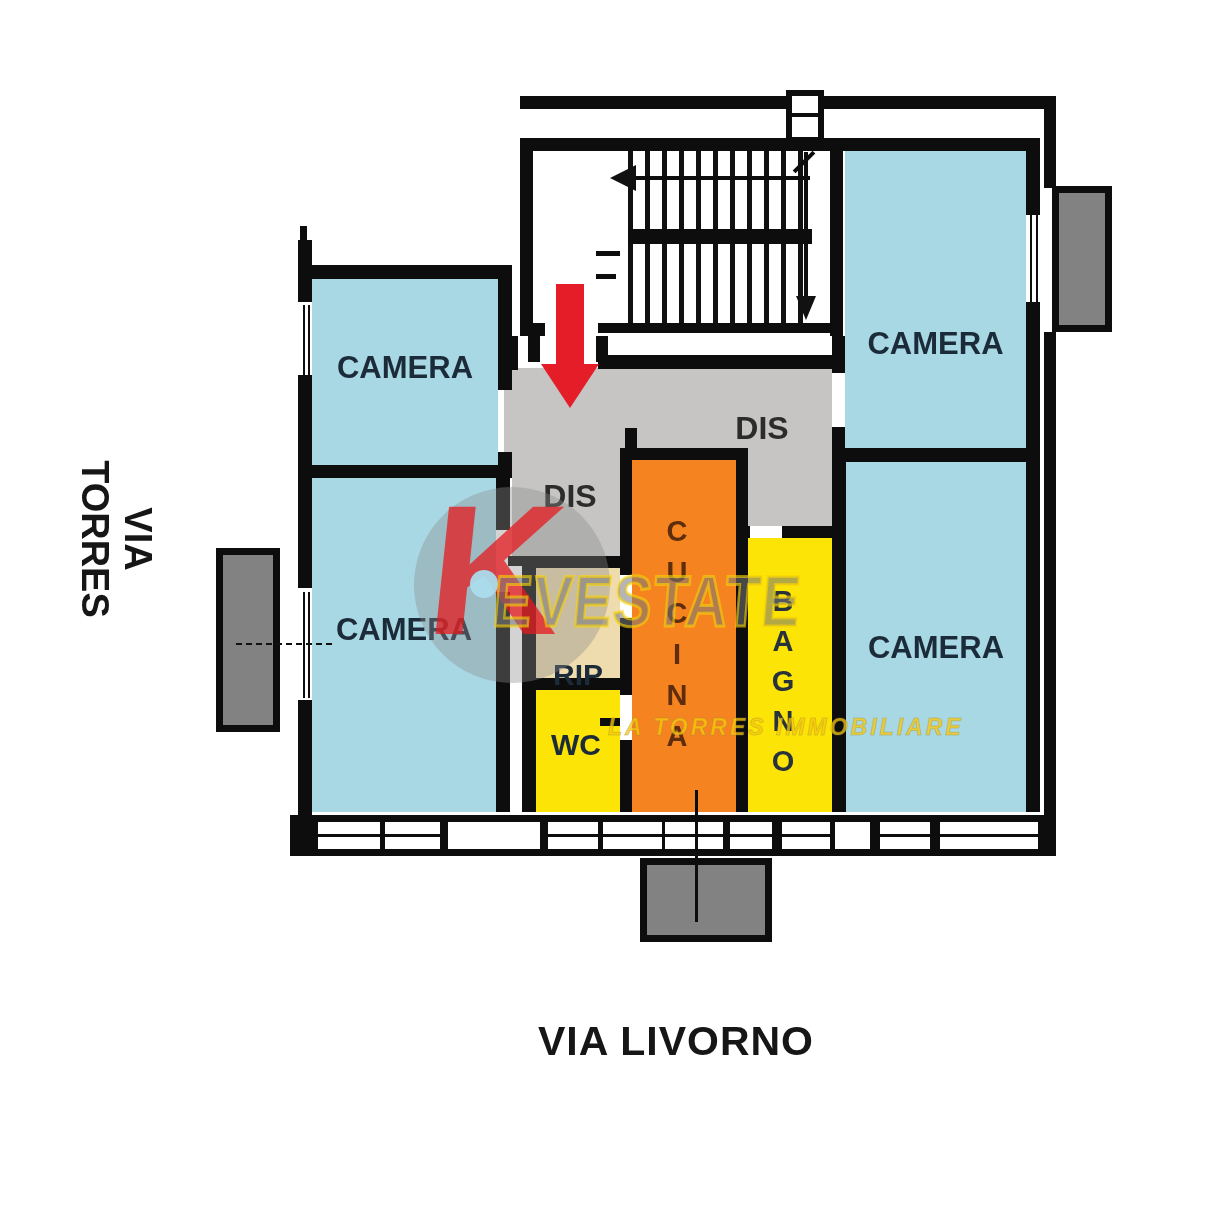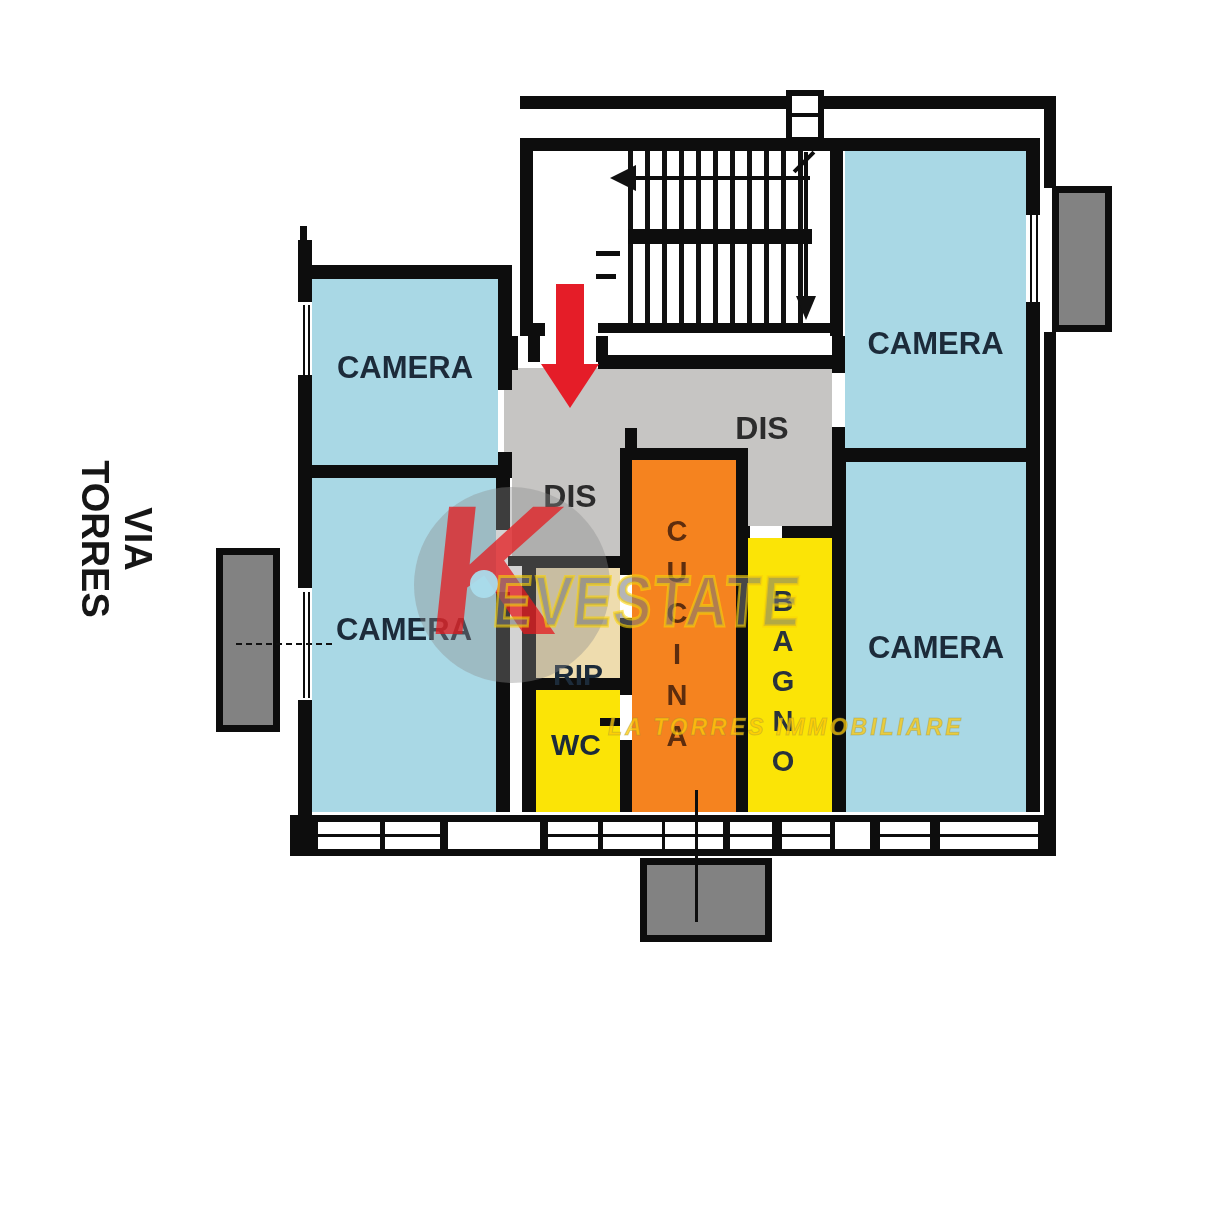--- a/index.html
+++ b/index.html
@@ -145,20 +145,21 @@
   <div class="lbl" style="left:845px;top:326px;width:181px;font-size:31px;">CAMERA</div>
   <div class="lbl" style="left:846px;top:630px;width:180px;font-size:31px;">CAMERA</div>
   <div class="lbl" style="left:530px;top:478px;width:80px;font-size:32px;color:#2c2c2c;">DIS</div>
   <div class="lbl" style="left:722px;top:410px;width:80px;font-size:32px;color:#2c2c2c;">DIS</div>
   <div class="lbl" style="left:536px;top:610px;width:84px;font-size:30px;margin-top:48px;">RIP</div>
   <div class="lbl" style="left:534px;top:728px;width:84px;font-size:30px;">WC</div>
   <div class="lbl vert" style="left:660px;top:515px;height:225px;font-size:29px;letter-spacing:9px;color:#5d2d0e;">CUCINA</div>
   <div class="lbl vert" style="left:766px;top:585px;height:195px;font-size:29px;letter-spacing:8px;color:#28323c;">BAGNO</div>
 
   <div class="street" style="left:28px;top:518px;width:220px;height:42px;text-align:center;font-size:38px;transform:rotate(90deg);">VIA TORRES</div>
+  <div class="street" style="left:538px;top:1018px;font-size:41px;letter-spacing:1px;">VIA LIVORNO</div>
 
   <div class="wm" style="left:414px;top:487px;width:196px;height:196px;border-radius:50%;background:rgba(140,140,140,0.38);"></div>
   <div class="wm" style="left:430px;top:478px;font-size:185px;line-height:1;font-weight:800;color:rgba(228,26,30,0.75);transform:skewX(-6deg);">K</div>
   <div class="wm" style="left:470px;top:570px;width:28px;height:28px;border-radius:50%;background:rgba(170,220,236,0.95);"></div>
   <div class="wm" style="left:497px;top:560px;font-size:72px;font-weight:800;letter-spacing:2px;color:rgba(120,120,120,0.55);-webkit-text-stroke:3px rgba(252,211,3,0.6);transform:scaleX(0.8) skewX(-6deg);transform-origin:left top;white-space:nowrap;">EVESTATE</div>
   <div class="wm" style="left:608px;top:714px;font-size:23px;font-weight:700;font-style:italic;letter-spacing:3px;color:rgba(253,200,8,0.75);-webkit-text-stroke:1px rgba(150,140,60,0.35);white-space:nowrap;">LA TORRES IMMOBILIARE</div>
 
 </div>
 
 </body></html>

